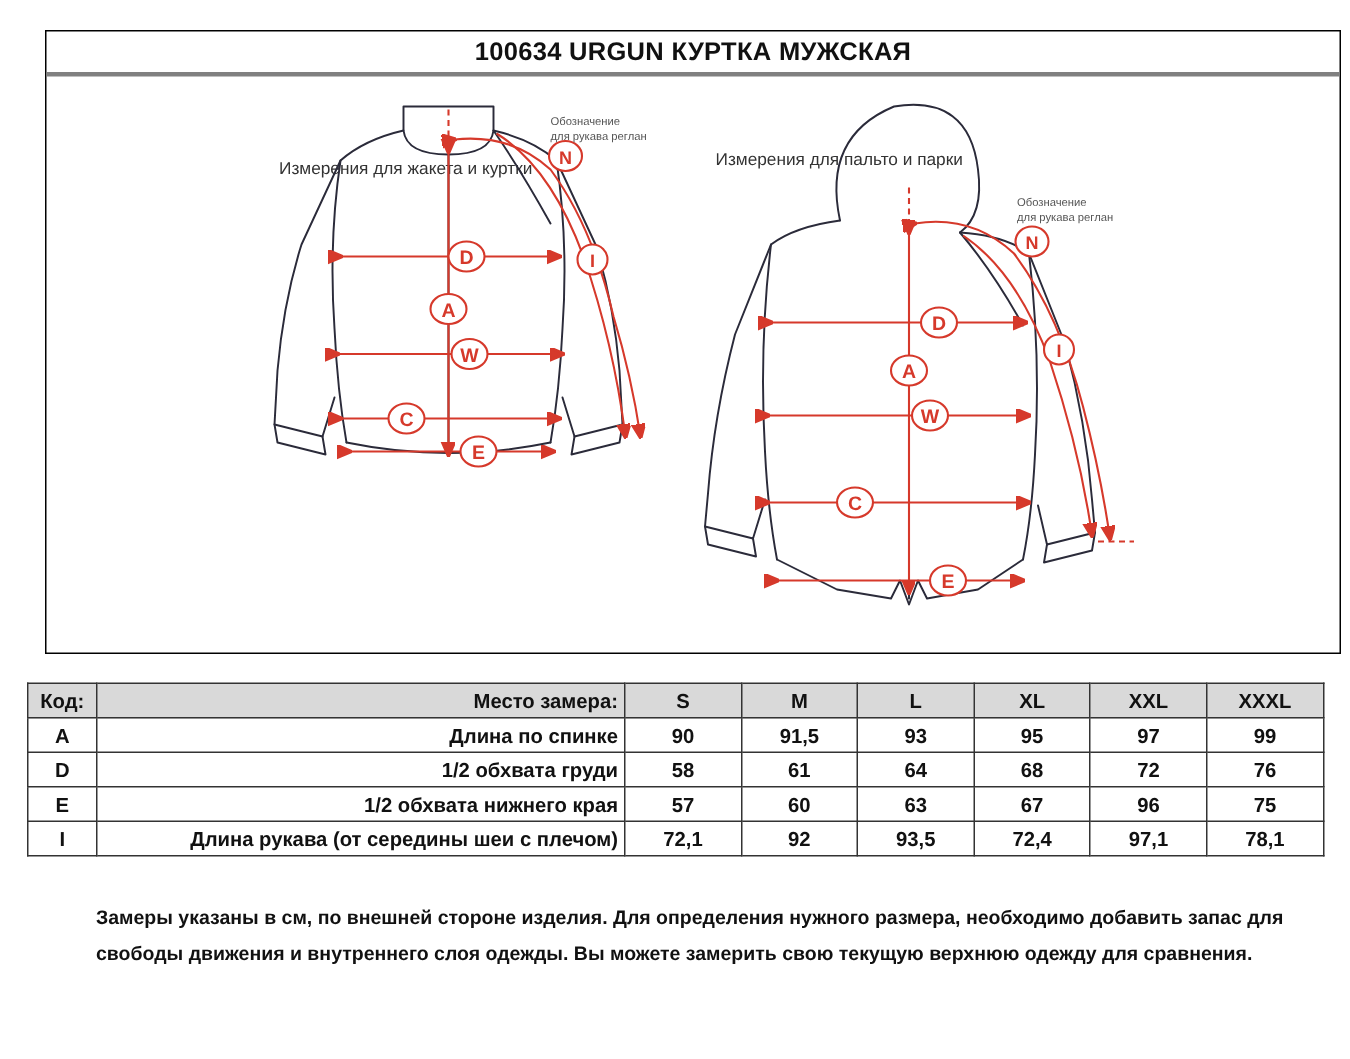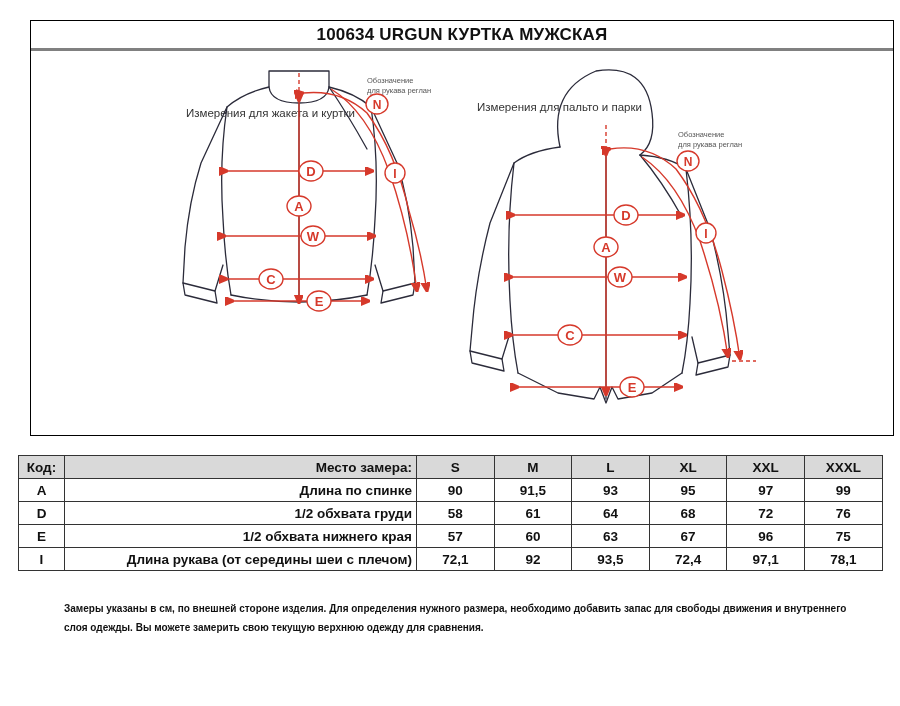--- a/index.html
+++ b/index.html
@@ -106,21 +106,21 @@
     font-weight: bold;
   }
   .size-table td.code-col { font-weight: bold; }
 
   
   .note {
     position: absolute;
     left: 64px;
     top: 600px;
     width: 806px;
-    font-size: 10px;
+    font-size: 13px;
     font-weight: bold;
     line-height: 1.85;
     color: #111111;
   }
 </style>
 </head>
 <body>
 
 <div class="sheet">
 

